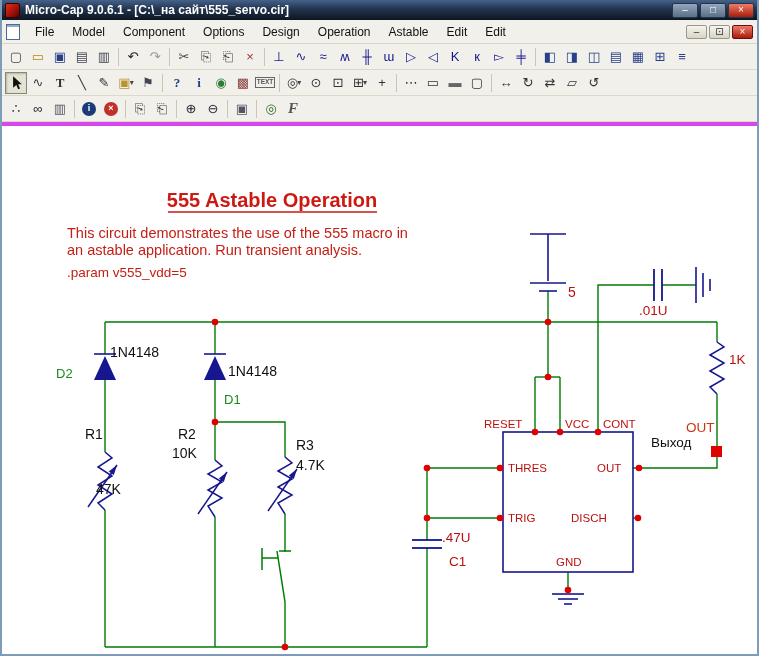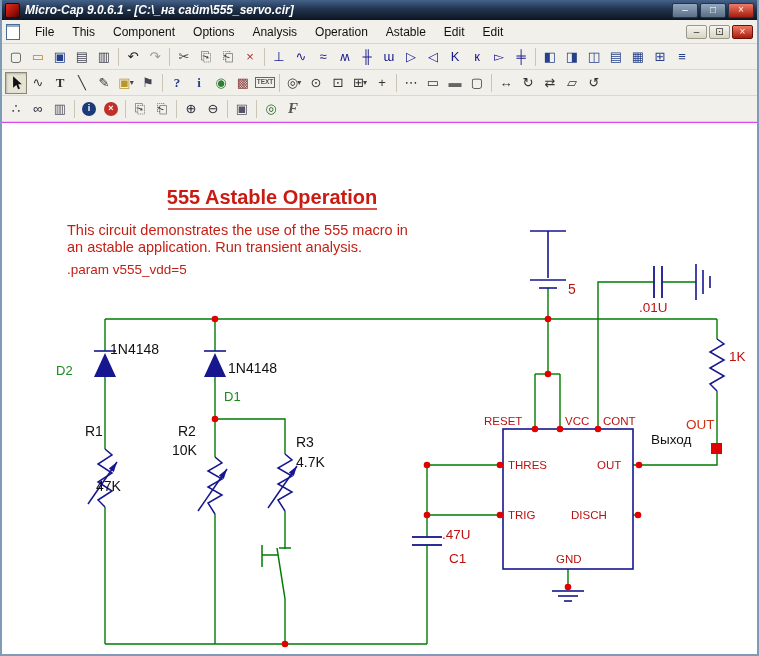--- a/index.html
+++ b/index.html
@@ -4,21 +4,21 @@
 <style>
   html,body{margin:0;padding:0;background:#888;}
   body{width:759px;height:656px;overflow:hidden;font-family:"Liberation Sans","DejaVu Sans",sans-serif;}
   .window{width:759px;height:656px;box-sizing:border-box;display:flex;flex-direction:column;
     border-left:2px solid #7e9cb8;border-right:2px solid #7e9cb8;border-bottom:2px solid #7e9cb8;background:#f0efe8;}
   
   .titlebar{height:20px;flex:0 0 20px;display:flex;align-items:center;gap:5px;padding:0 3px;
     background:linear-gradient(180deg,#44628a 0%,#22344e 45%,#0c1622 100%);color:#fff;}
   .app-icon{width:13px;height:13px;border-radius:2px;background:linear-gradient(135deg,#e03020 0%,#a01008 60%,#500404 100%);
     border:1px solid #300;flex:0 0 13px;}
-  .title-text{flex:1;font-size:12px;font-weight:bold;white-space:nowrap;overflow:hidden;font-style:italic;}
+  .title-text{flex:1;font-size:12px;font-weight:bold;white-space:nowrap;overflow:hidden;}
   .title-controls,.child-controls{display:flex;gap:2px;align-items:center;}
   .wbtn{width:26px;height:15px;padding:0;display:flex;align-items:center;justify-content:center;
     font-size:10px;line-height:1;color:#fff;background:linear-gradient(#93a7bd,#5a7087);
     border:1px solid #26364a;border-radius:2px;font-family:inherit;}
   .wbtn.red{background:linear-gradient(#ef7a66,#a81c0c);}
   
   .menubar{height:23px;flex:0 0 23px;display:flex;align-items:center;background:#f1f0ea;
     border-bottom:1px solid #d8d5c6;padding:0 4px;font-size:12px;color:#111;}
   .doc-ic{width:12px;height:14px;background:#fff;border:1px solid #4a6a9a;margin-right:6px;box-shadow:inset 0 2px 0 #9ab;}
   .menu-item{padding:3px 9px;cursor:default;}
@@ -33,21 +33,21 @@
   .tbtn.pressed{background:#e5e3d4;border:1px solid #8a8774;box-shadow:inset 1px 1px 2px #b8b5a4;}
   .glyph{font-size:13px;line-height:1;color:#333;}
   .caret{font-size:8px;color:#444;margin-left:-1px;}
   .tsep{width:1px;height:18px;background:#c9c6b6;margin:0 3px;flex:0 0 1px;}
   .round{width:14px;height:14px;border-radius:50%;display:flex;align-items:center;justify-content:center;
     font-size:9px;font-weight:bold;color:#fff;}
   .serif{font-family:"Liberation Serif","DejaVu Serif",serif;font-weight:bold;}
   .serif-italic{font-family:"Liberation Serif","DejaVu Serif",serif;font-style:italic;font-weight:bold;font-size:15px;}
   .ic-textbox{font-size:6.5px;font-weight:bold;border:1px solid #666;padding:1px;color:#555;letter-spacing:0;}
   
-  .canvas{flex:1;position:relative;background:#fff;border-top:1px solid #d946ef;overflow:hidden;}
+  .canvas{flex:1;position:relative;background:#fff;border-top:4px solid #d946ef;overflow:hidden;}
   .canvas svg{position:absolute;left:0;top:0;}
   svg text{font-family:"Liberation Sans","DejaVu Sans",sans-serif;}
 </style>
 </head>
 <body>
 
 <div class="window">
 
   <div class="titlebar">
     <div class="app-icon"></div>
@@ -56,24 +56,24 @@
         <button class="wbtn">–</button>
         <button class="wbtn">□</button>
         <button class="wbtn red">×</button>
       </div>
   </div>
 
   <div class="menubar">
     <div class="doc-ic"></div>
     <div id="menu-items" style="display:flex;">
         <div class="menu-item">File</div>
-        <div class="menu-item">This</div>
+        <div class="menu-item">Model</div>
         <div class="menu-item">Component</div>
         <div class="menu-item">Options</div>
-        <div class="menu-item">Analysis</div>
+        <div class="menu-item">Design</div>
         <div class="menu-item">Operation</div>
         <div class="menu-item">Astable</div>
         <div class="menu-item">Edit</div>
         <div class="menu-item">Edit</div>
       </div>
     <div class="child-controls" id="child-controls">
         <button class="wbtn">–</button>
         <button class="wbtn">⊡</button>
         <button class="wbtn red">×</button>
       </div>

